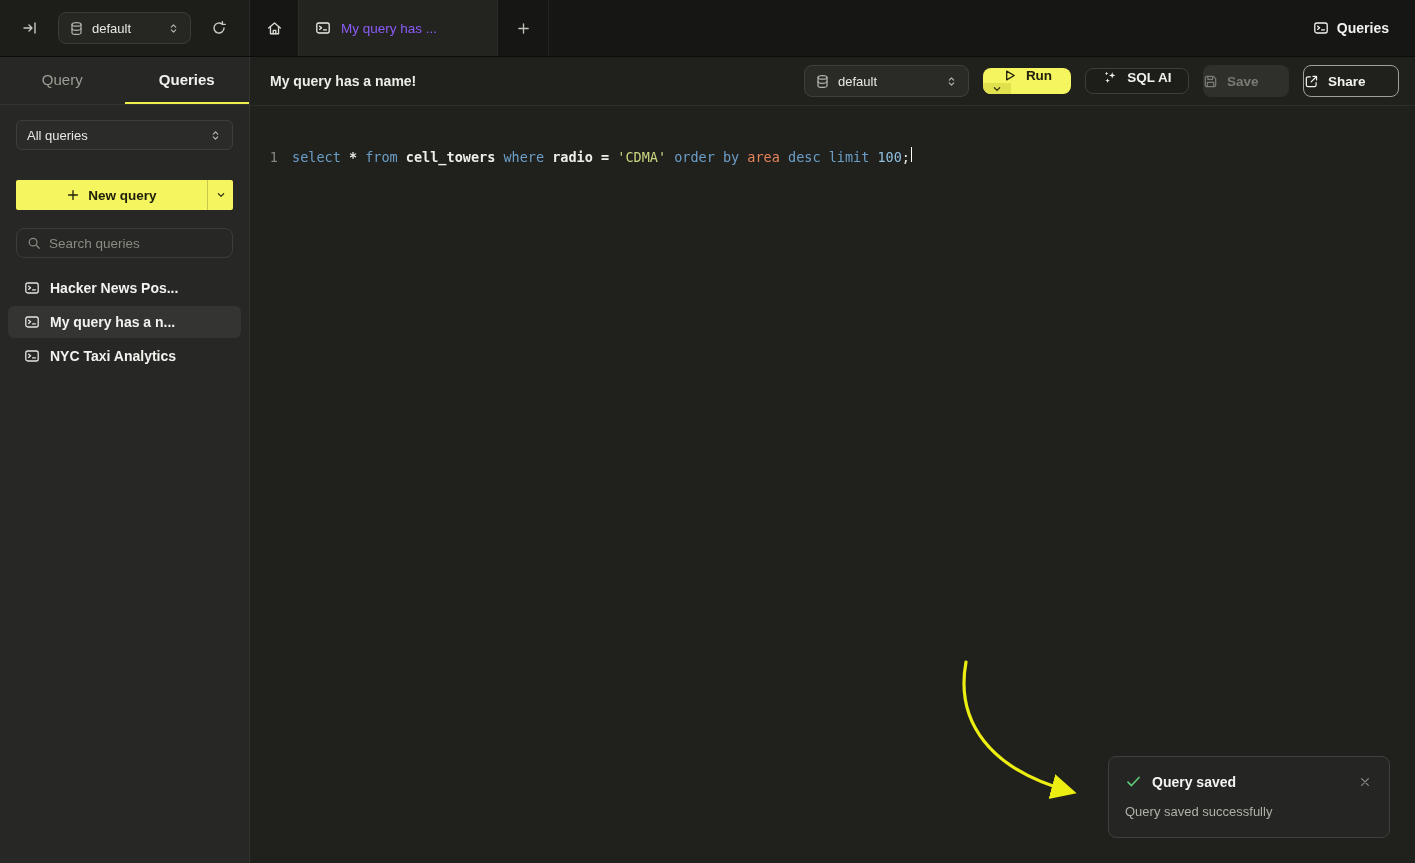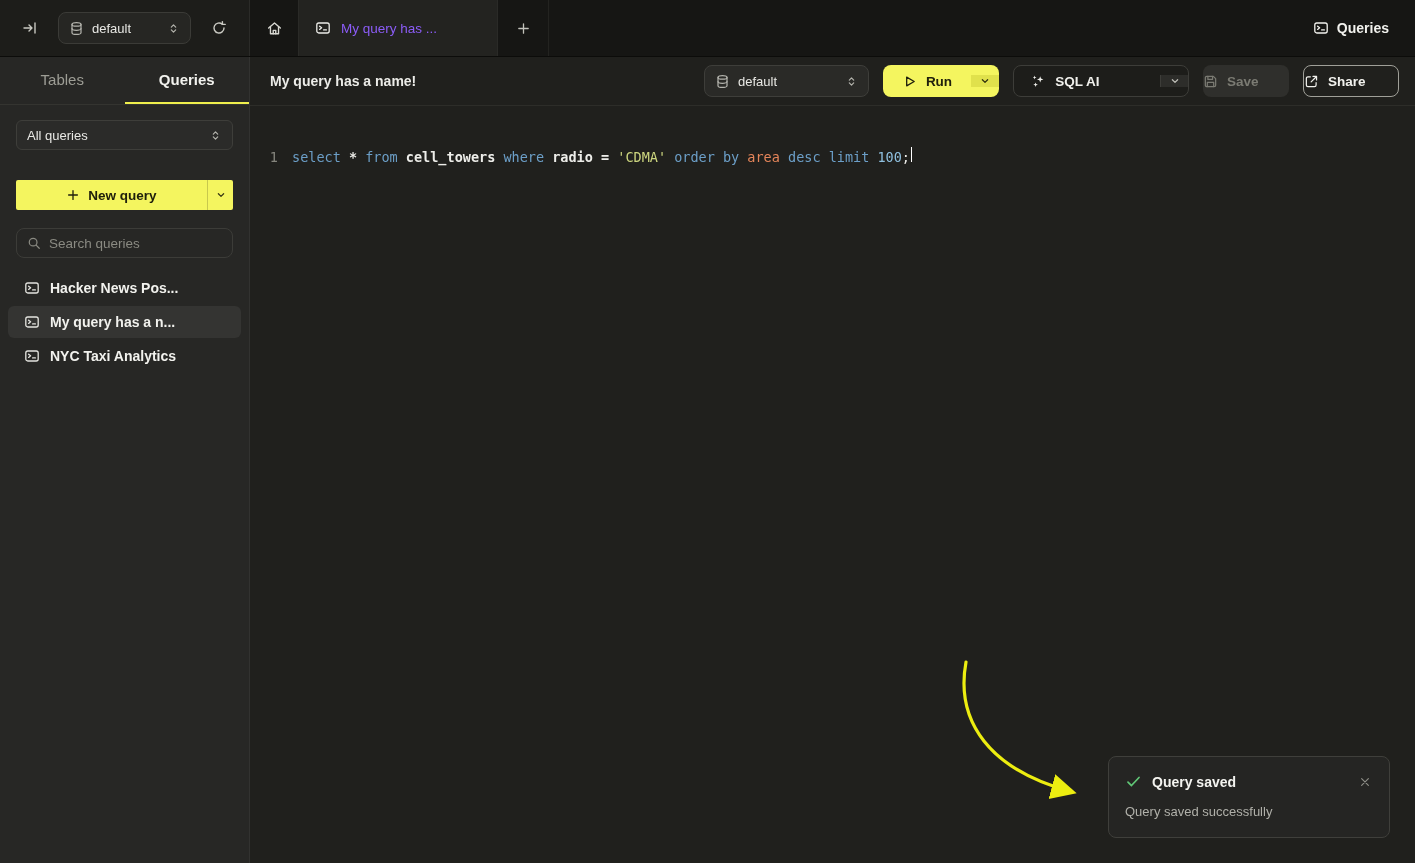--- a/index.html
+++ b/index.html
@@ -98,21 +98,21 @@
   
   .main { flex: 1; display: flex; flex-direction: column; background: #20201D; }
   .main-header {
     height: 49px; border-bottom: 1px solid #2D2D29;
     display: flex; align-items: center; padding: 0 16px 0 20px;
   }
   .page-title { font-size: 14px; font-weight: 600; color: #ECECE8; }
   .controls { margin-left: auto; display: flex; align-items: center; gap: 14px; }
   .controls .select { width: 165px; background: #2A2A27; border-color: #3E3E3A; }
 
-  .split-btn { display: flex; align-items: center; height: 32px; border-radius: 8px; overflow: hidden; cursor: pointer; }
+  .split-btn { display: flex; align-items: flex-start; height: 26px; border-radius: 8px; overflow: hidden; cursor: pointer; flex-direction: column; }
   .run-btn { background: #F4F55F; color: #20200C; }
   .run-main { display: flex; align-items: center; justify-content: center; gap: 9px; width: 88px; font-size: 13.5px; font-weight: 600; }
   .run-chev { width: 28px; display: flex; align-items: center; justify-content: center; background: #E0E14C; color: #33330F; }
   .sqlai-btn { border: 1px solid #3D3D39; background: #1D1D1A; gap: 44px; }
   .sqlai-main { display: flex; align-items: center; justify-content: center; gap: 9px; width: 102px; font-size: 13.5px; font-weight: 600; color: #F0F0EC; }
   .sqlai-chev { width: 28px; display: flex; align-items: center; justify-content: center; background: #2D2D2A; border-left: 1px solid #3D3D39; color: #BDBDB6; }
 
   .btn {
     display: flex; align-items: center; gap: 9px;
     height: 32px; border-radius: 8px; font-size: 13.5px; font-weight: 600;
@@ -235,21 +235,21 @@
         </span>
         <span>Queries</span>
       </div>
     </div>
   </div>
 
   <div class="body">
 
     <aside class="sidebar">
       <div class="side-tabs">
-        <div class="side-tab">Tables</div>
+        <div class="side-tab">Query</div>
         <div class="side-tab active">Queries</div>
       </div>
       <div class="side-content">
         <div class="select">
           <span class="grow">All queries</span>
           <span class="muted-ic">
             <svg width="13" height="13" viewBox="0 0 16 16" fill="none" stroke="currentColor" stroke-width="1.5" stroke-linecap="round" stroke-linejoin="round">
               <path d="M5.3 6.3 L8 3.6 l2.7 2.7 M5.3 9.7 L8 12.4 l2.7 -2.7"></path>
             </svg>
           </span>

